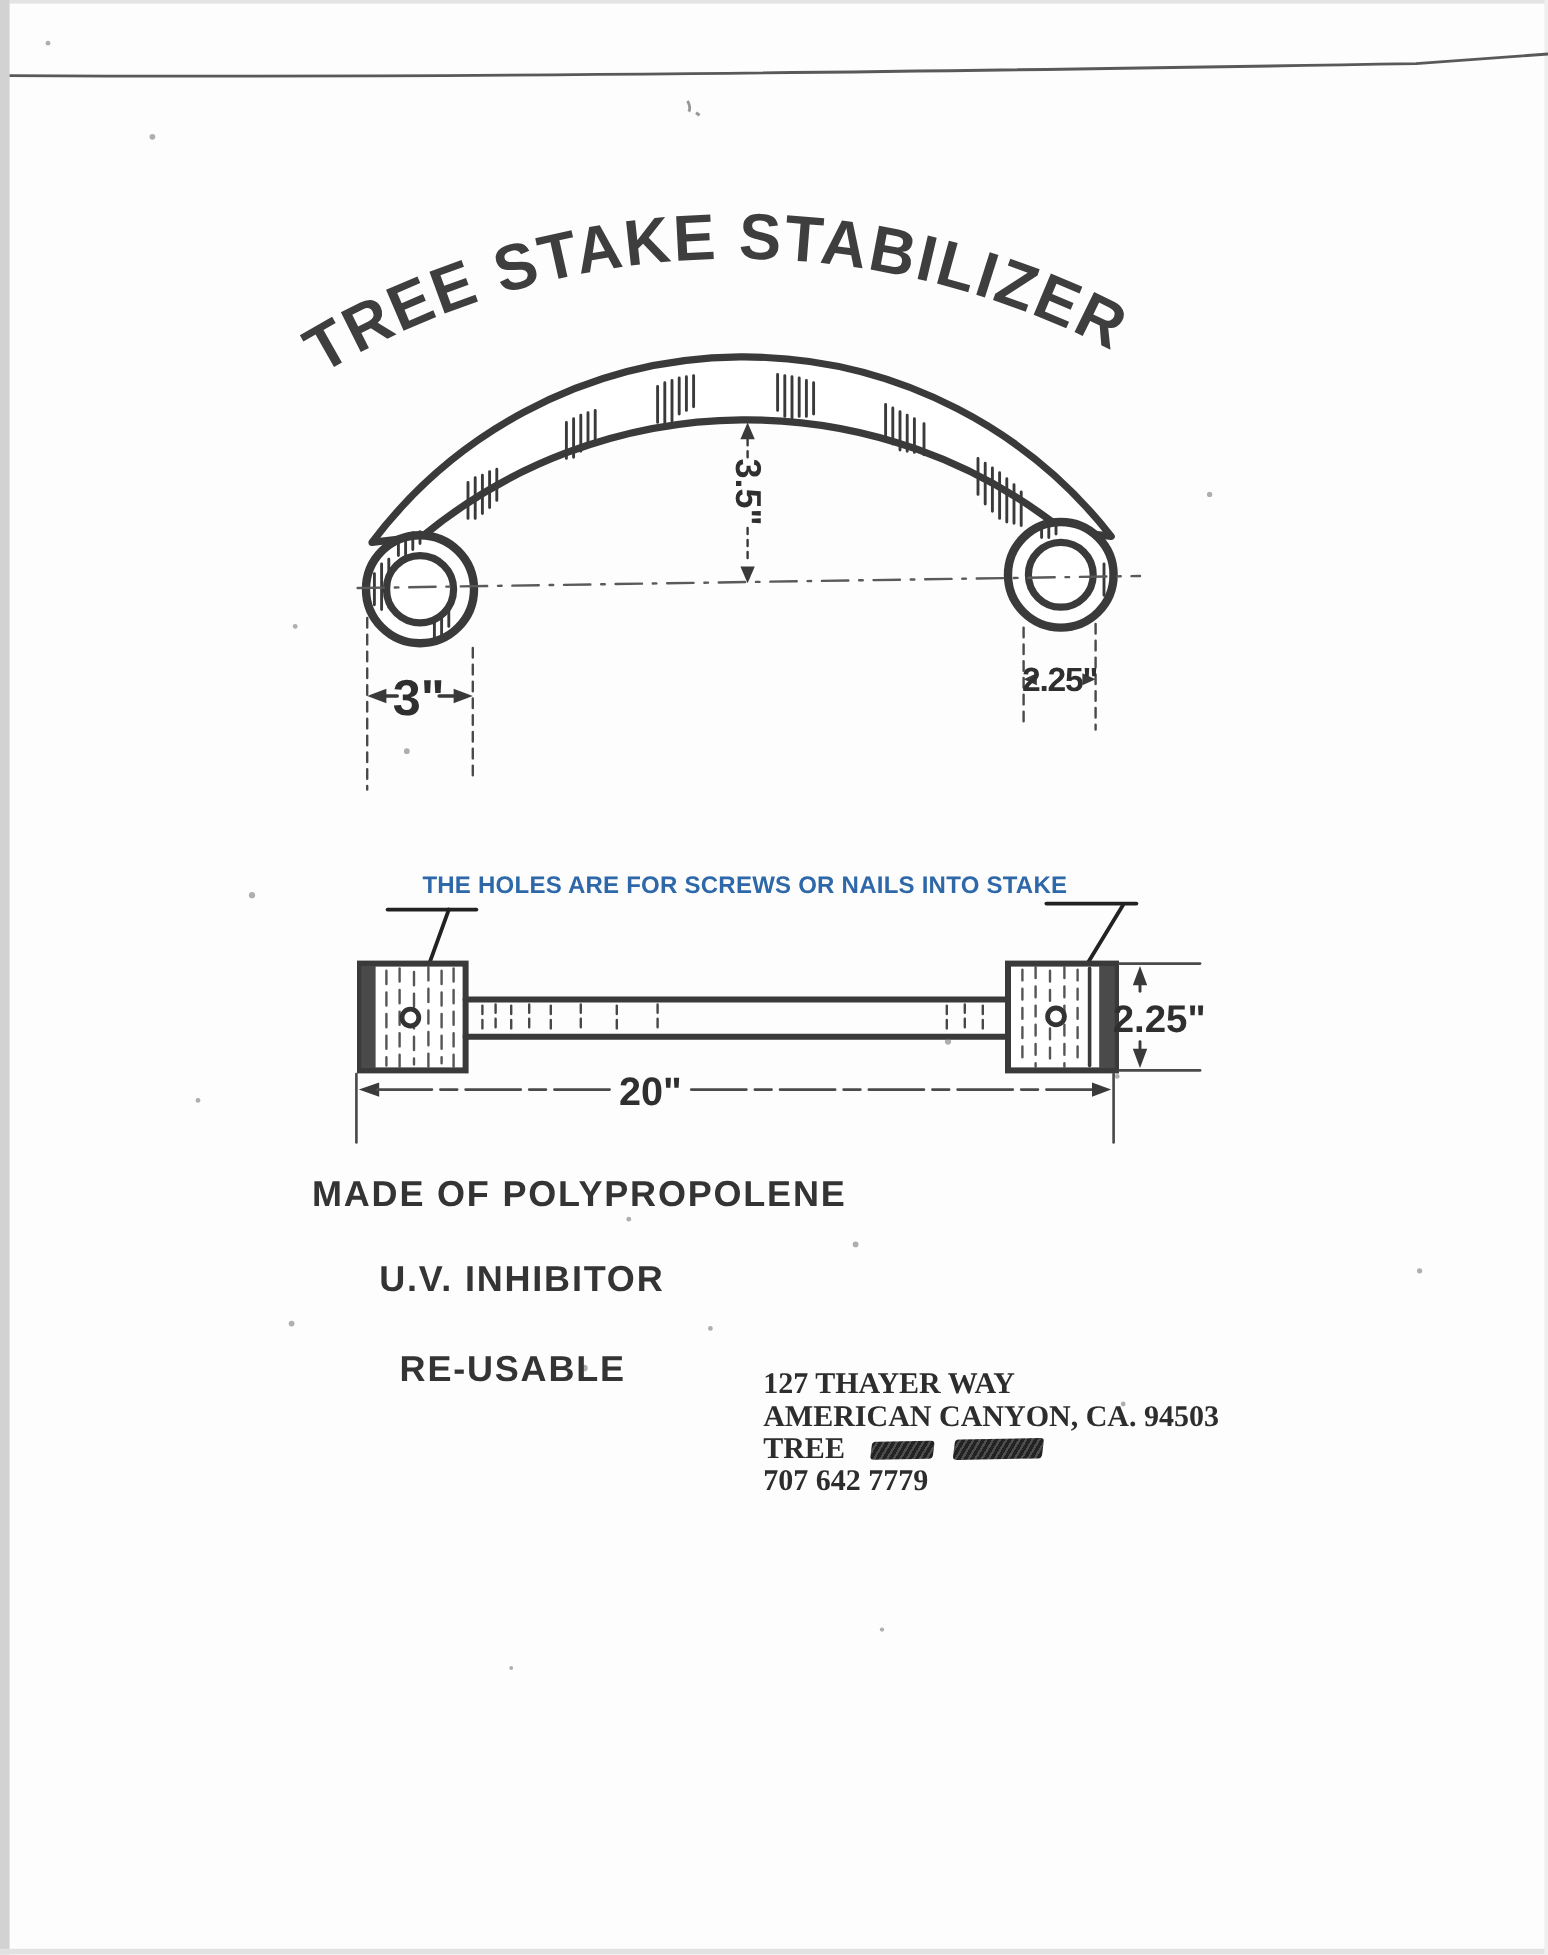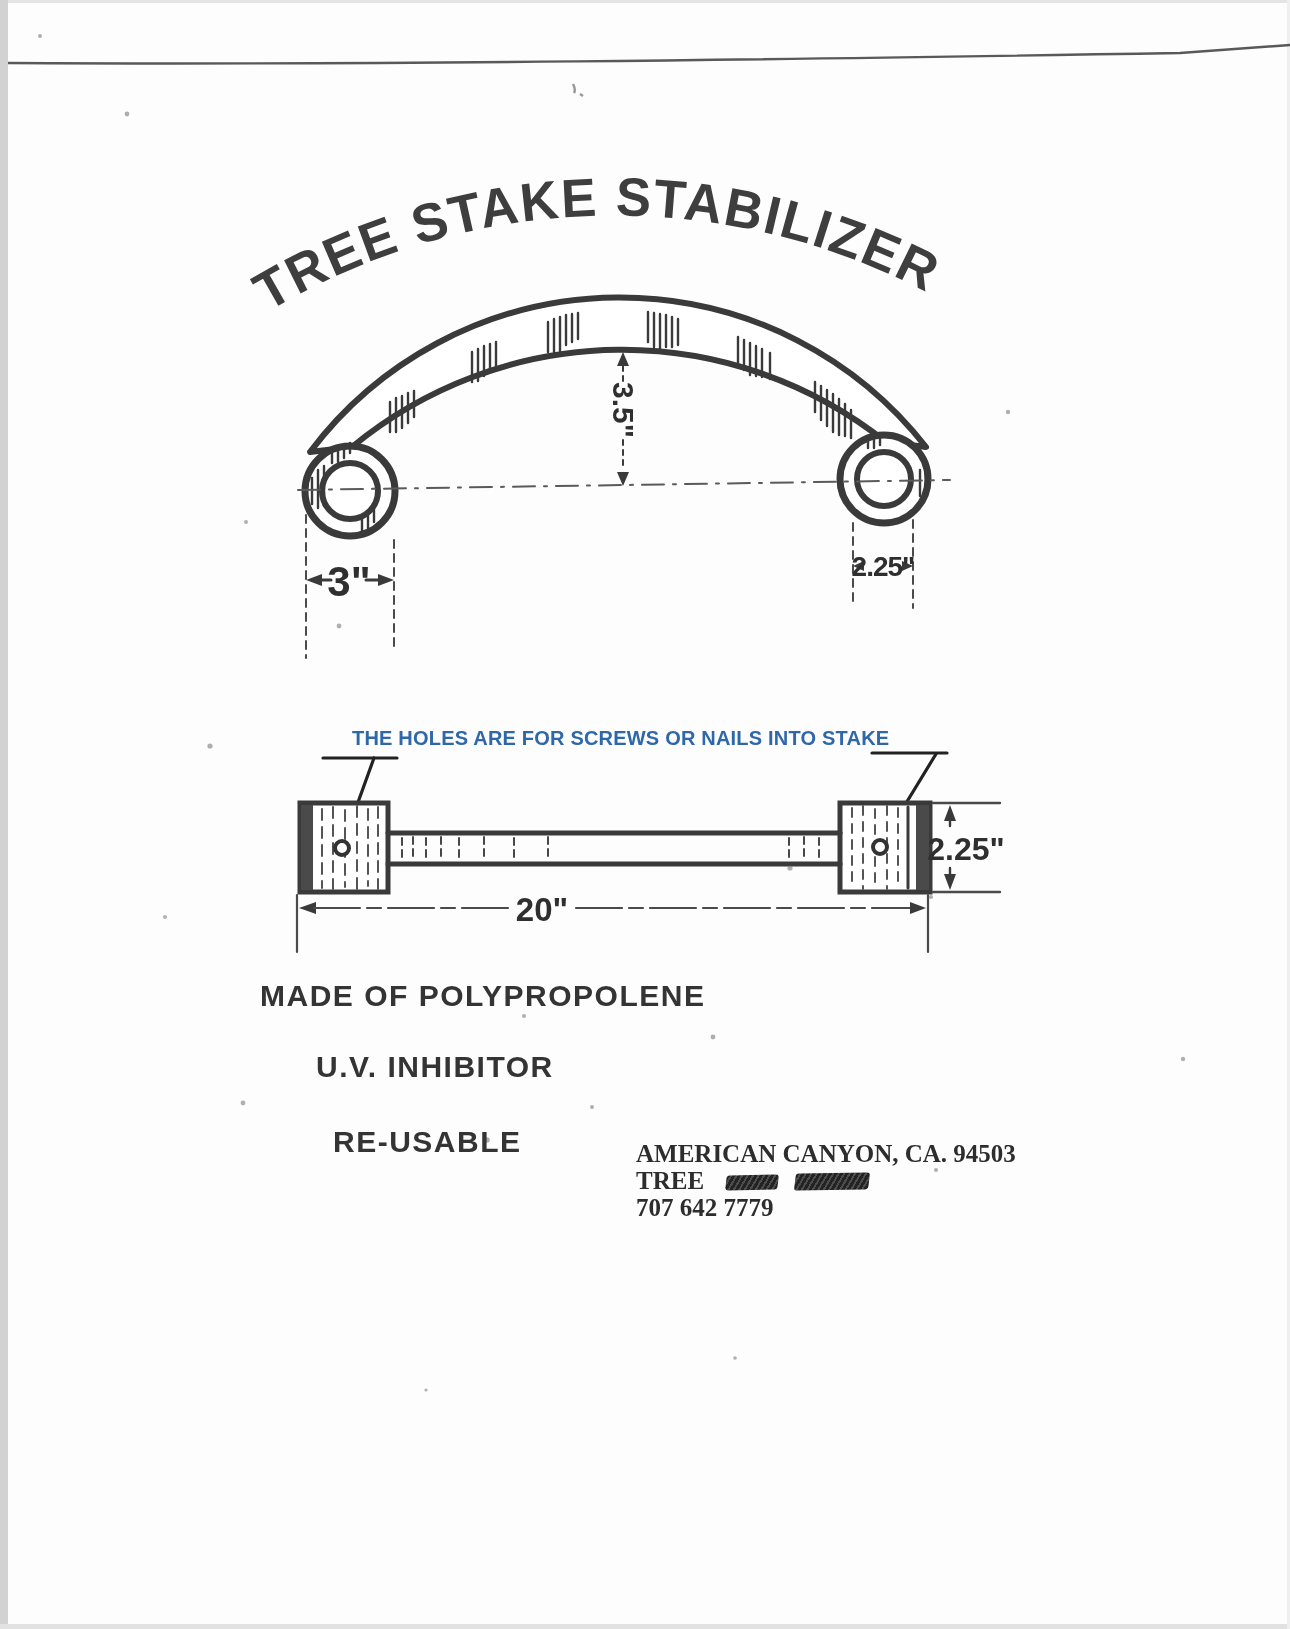--- a/index.html
+++ b/index.html
@@ -212,20 +212,21 @@
     </g>
   </svg>
 
   <div class="txt annotation">THE HOLES ARE FOR SCREWS OR NAILS INTO STAKE</div>
 
   <div class="txt feature feat-made">MADE OF POLYPROPOLENE</div>
   <div class="txt feature feat-uv">U.V. INHIBITOR</div>
   <div class="txt feature feat-re">RE-USABLE</div>
 
   <div class="company">
+    <div>127 THAYER WAY</div>
     <div>AMERICAN CANYON, CA. 94503</div>
     <div>
       <span>TREE</span>
       <span class="scribble s1"></span>
       <span class="scribble s2"></span>
     </div>
     <div>707 642 7779</div>
   </div>
 
 </div>

